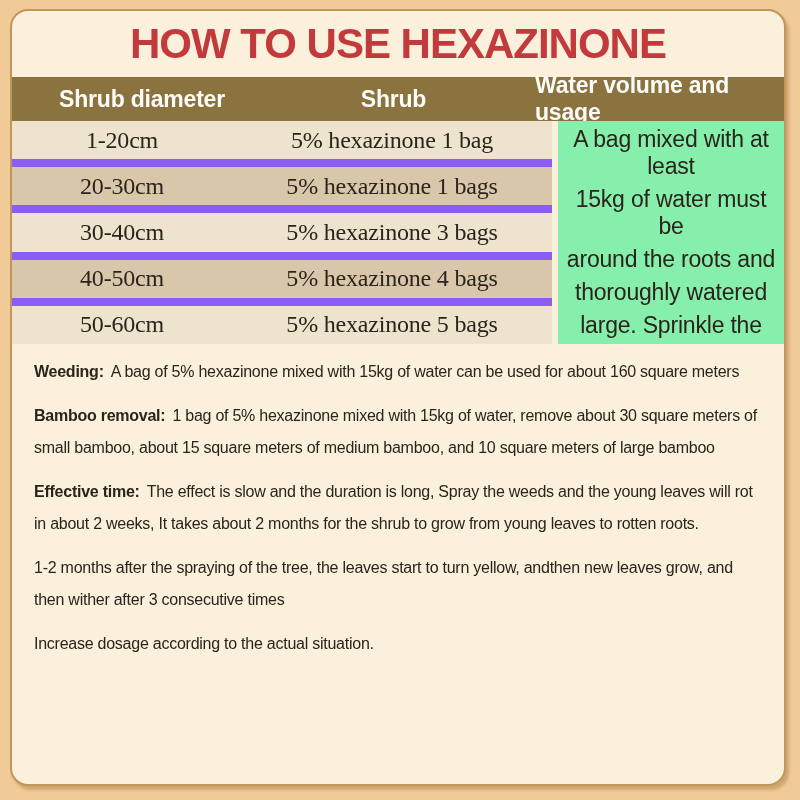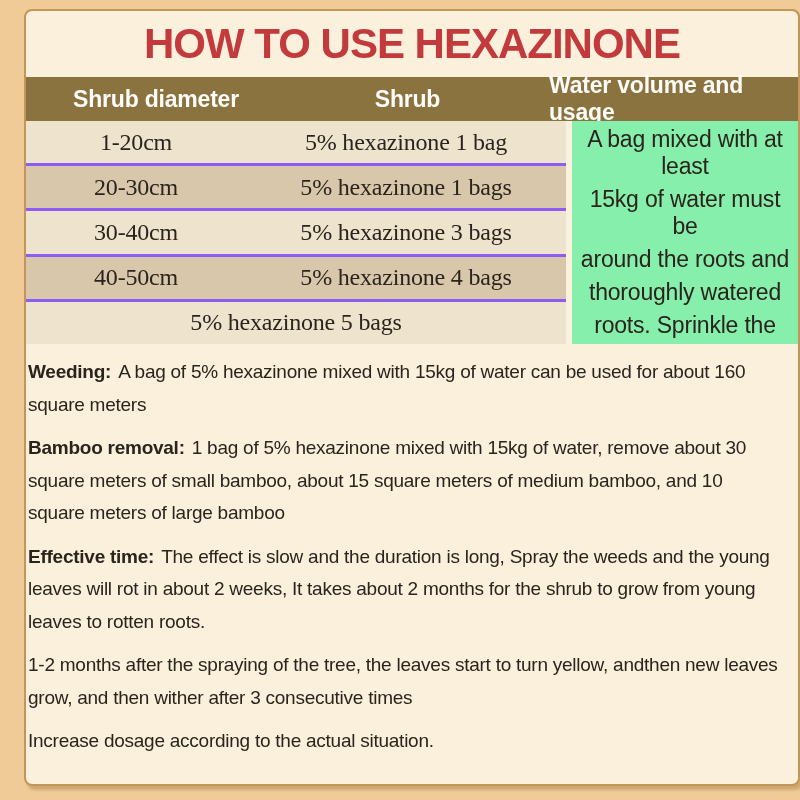--- a/index.html
+++ b/index.html
@@ -14,24 +14,23 @@
   }
   .card {
     position: absolute;
     left: 10px;
     top: 9px;
     width: 776px;
     height: 777px;
     box-sizing: border-box;
     background: #faf0dc;
     border: 2px solid #c09759;
-    border-radius: 8px;
+    border-radius: 18px;
     box-shadow: 3px 4px 3px rgba(154, 113, 60, 0.40);
     overflow: hidden;
-    margin-left: 14px;
   }
   
   .title-wrap {
     height: 66px;
     display: flex;
     align-items: center;
     justify-content: center;
   }
   .title {
     color: #c23a3c;
@@ -72,21 +71,21 @@
     flex-direction: column;
     font-family: Liberation Serif, serif;
   }
   .row {
     flex: 1;
     display: flex;
     align-items: center;
     font-size: 24px;
     letter-spacing: -0.2px;
   }
-  .row + .row { border-top: 3px solid #8b5cf6; }
+  .row + .row { border-top: 8px solid #8b5cf6; }
   .row:nth-child(odd)  { background: #eee3cd; }
   .row:nth-child(even) { background: #d9c7ab; }
   .cell-diameter {
     width: 220px;
     text-align: center;
   }
   .cell-dosage {
     flex: 1;
     text-align: center;
   }
@@ -98,22 +97,22 @@
     flex-direction: column;
     justify-content: space-around;
     text-align: center;
     font-size: 23px;
     letter-spacing: -0.2px;
     padding: 2px 4px;
     box-sizing: border-box;
   }
   
   .notes {
-    padding: 12px 19px 0 2px;
-    font-size: 19px;
+    padding: 12px 19px 0 22px;
+    font-size: 16px;
     line-height: 32.5px;
     letter-spacing: -0.25px;
   }
   .note { margin: 0 0 11px 0; }
   .note-label {
     font-weight: 700;
     margin-right: 7px;
   }
   .note-label:empty { margin-right: 0; }
 </style>
@@ -145,30 +144,31 @@
         </div>
         <div class="row">
           <div class="cell-diameter">30-40cm</div>
           <div class="cell-dosage">5% hexazinone 3 bags</div>
         </div>
         <div class="row">
           <div class="cell-diameter">40-50cm</div>
           <div class="cell-dosage">5% hexazinone 4 bags</div>
         </div>
         <div class="row">
+          <div class="cell-diameter">50-60cm</div>
           <div class="cell-dosage">5% hexazinone 5 bags</div>
         </div>
       </div>
       <div class="col-gap"></div>
       <div class="water-col">
         <div>A bag mixed with at least</div>
         <div>15kg of water must be</div>
         <div>around the roots and</div>
         <div>thoroughly watered</div>
-        <div>roots. Sprinkle the</div>
+        <div>large. Sprinkle the</div>
       </div>
     </div>
   </div>
 
   <div class="notes">
     <p class="note">
       <span class="note-label">Weeding:</span><span>A bag of 5% hexazinone mixed with 15kg of water can be used for about 160 square meters</span>
     </p>
     <p class="note">
       <span class="note-label">Bamboo removal:</span><span>1 bag of 5% hexazinone mixed with 15kg of water, remove about 30 square meters of small bamboo, about 15 square meters of medium bamboo, and 10 square meters of large bamboo</span>

